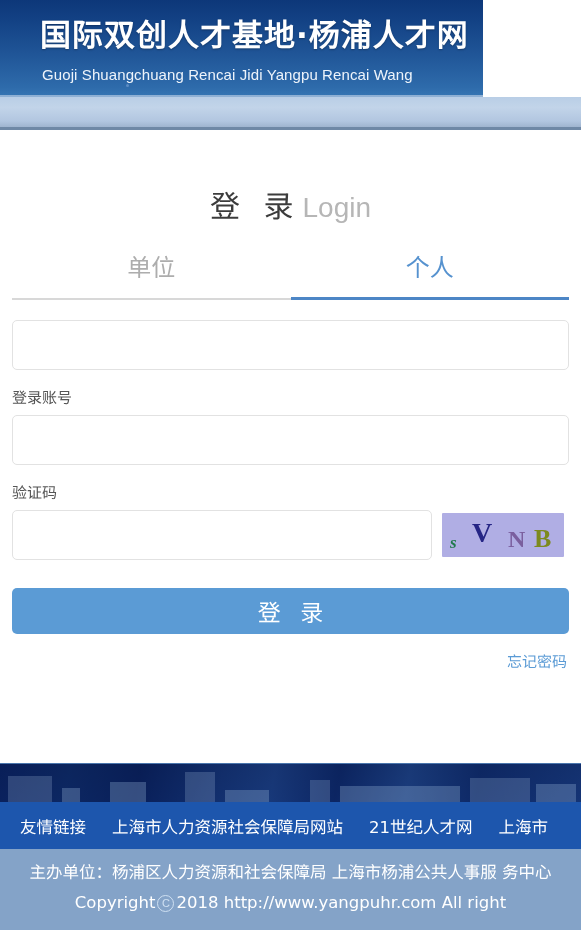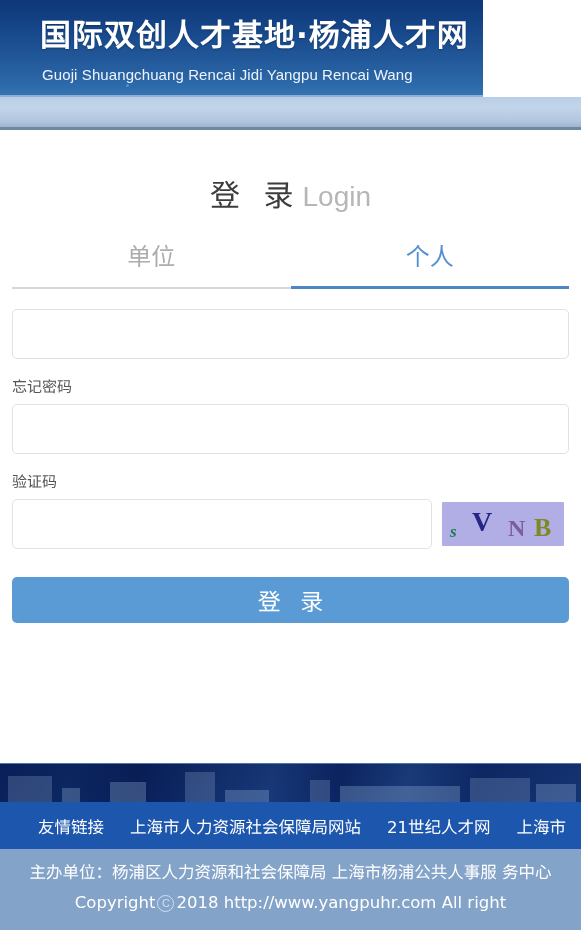--- a/index.html
+++ b/index.html
@@ -113,21 +113,21 @@
     height: 33px;
     background: linear-gradient(to bottom, #b9cee6 0%, #c2d4e9 35%, #b2c6e0 80%, #9fb4cf 100%);
     border-bottom: 3px solid #6f88a6;
     box-sizing: border-box;
   }
 
   
   .main {
     position: relative;
     width: 581px;
-    padding: 5px 12px;
+    padding: 16px 12px;
     box-sizing: border-box;
     background: #ffffff;
   }
   .login-title {
     text-align: center;
     padding-top: 36px;
     padding-bottom: 6px;
     white-space: nowrap;
   }
   .login-title .cn {
@@ -277,21 +277,21 @@
   }
   .city-band .blk.l { background: rgba(180,205,230,0.22); }
   .links-bar {
     width: 581px;
     height: 47px;
     background: #1d56ad;
     display: flex;
     align-items: center;
     white-space: nowrap;
     overflow: hidden;
-    padding-left: 38px;
+    padding-left: 20px;
     box-sizing: border-box;
   }
   .links-bar .link {
     color: #ffffff;
     font-size: 16.5px;
     text-decoration: none;
     margin-right: 26px;
     cursor: pointer;
     font-family: "DejaVu Sans", sans-serif;
   }
@@ -357,41 +357,44 @@
       <div class="tab active">个人</div>
     </div>
 
     <div class="form">
 
       <div class="field">
         <input class="text-input" type="text" placeholder="" style="">
       </div>
 
       <div class="field">
-        <div class="field-label">忘记密码</div>
+        <div class="field-label">登录账号</div>
         <input class="text-input" type="password" placeholder="" style="">
       </div>
 
       <div class="field">
         <div class="field-label">验证码</div>
         <div class="captcha-row">
           <input class="text-input" type="text" placeholder="" style="">
           <div class="captcha-img">
             <span class="cap-c0">s</span>
             <span class="cap-c1">V</span>
             <span class="cap-c2">N</span>
             <span class="cap-c3">B</span>
           </div>
         </div>
       </div>
 
       <div class="btn-row">
         <button class="btn">登 录</button>
       </div>
 
+      <div class="forgot-row">
+        <a class="forgot-link">忘记密码</a>
+      </div>
 
     </div>
   </div>
 
   <div class="footer">
 
     <div class="city-band">
       <div class="blk l" style="left:8px;  width:44px;  height:26px;"></div>
       <div class="blk" style="left:62px; width:18px;  height:14px;"></div>
       <div class="blk" style="left:110px;width:36px;  height:20px;"></div>

